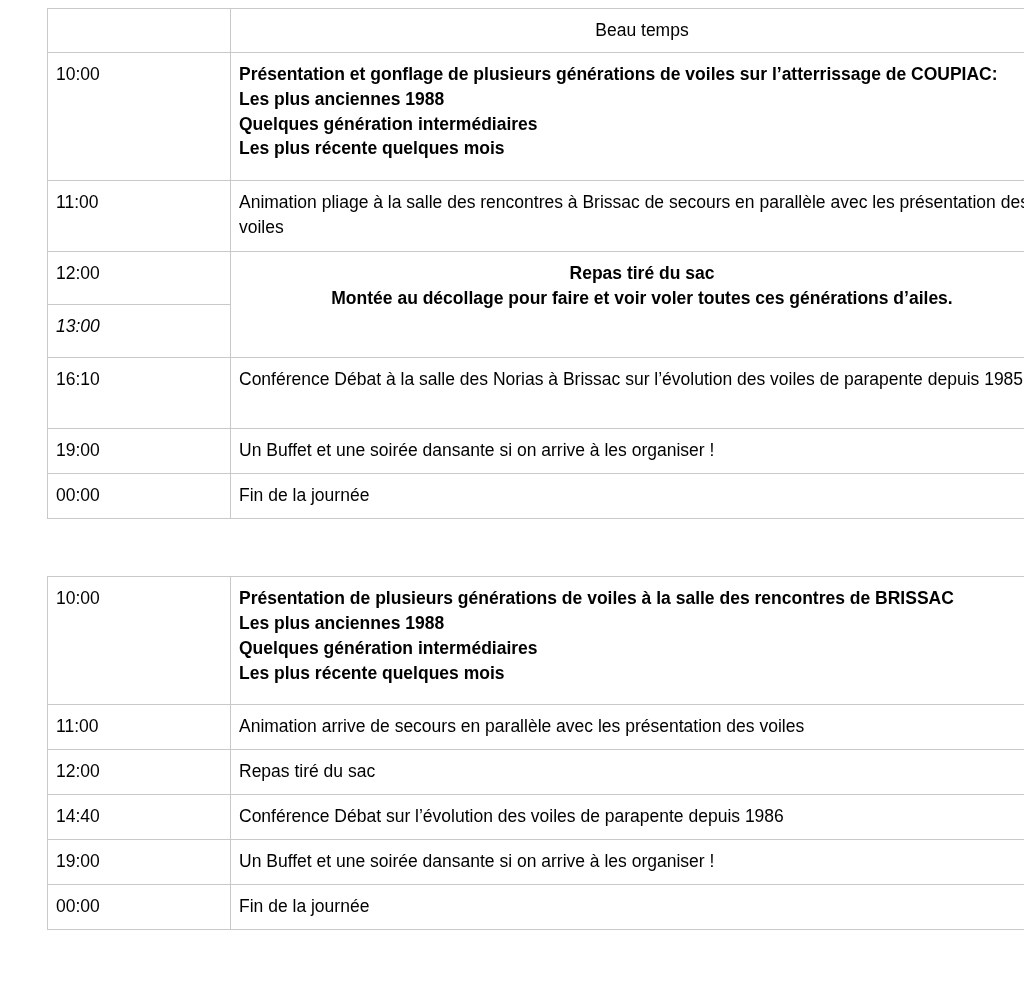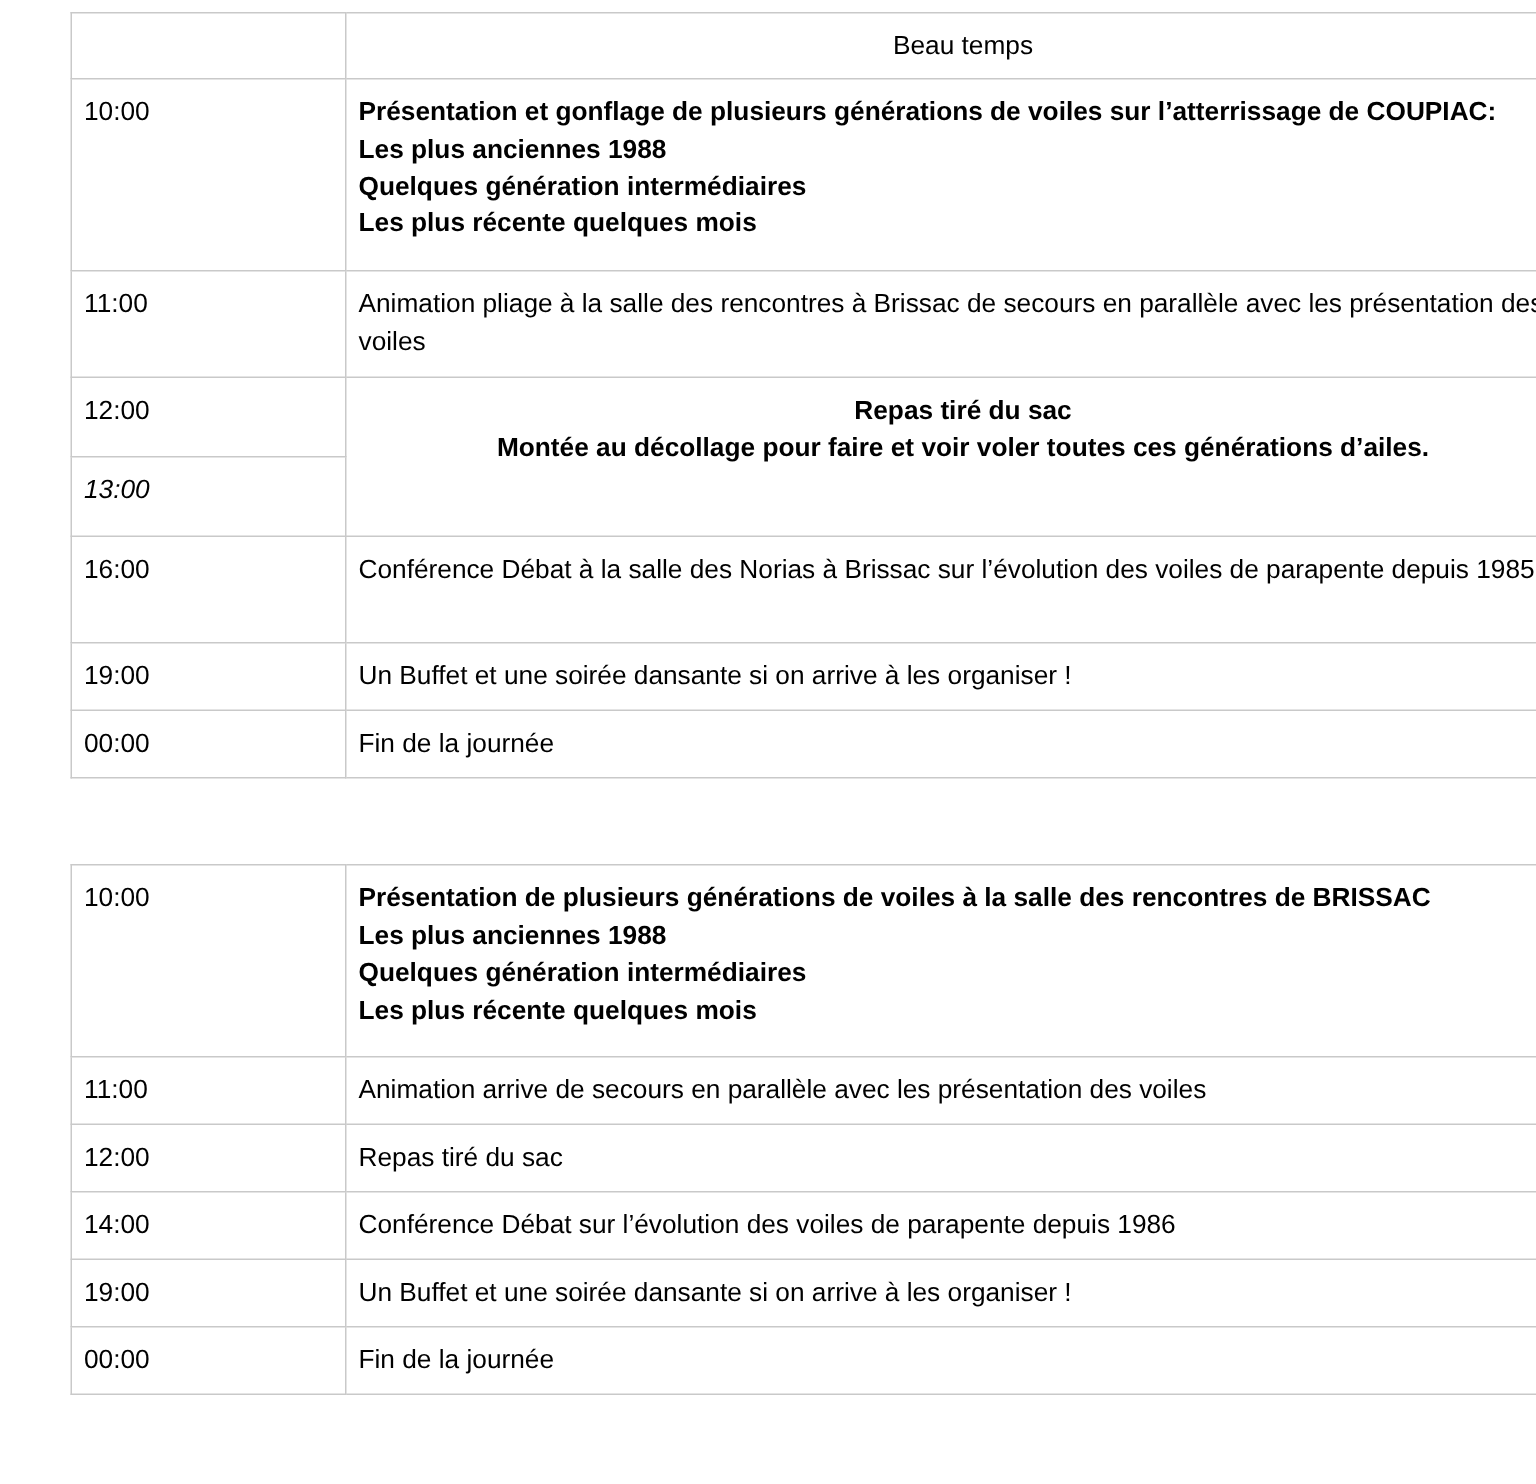--- a/index.html
+++ b/index.html
@@ -113,21 +113,21 @@
         <td class="desc-cell merged-desc" rowspan="2">
           <span class="nowrap-line">Repas tiré du sac</span>
           <span class="nowrap-line">Montée au décollage pour faire et voir voler toutes ces générations d’ailes.</span>
         </td>
       </tr>
       <tr class="row-merged-bot">
         <td class="time-cell">13:00</td>
       </tr>
 
       <tr class="row-conf-a">
-        <td class="time-cell">16:00</td>
+        <td class="time-cell">16:10</td>
         <td class="desc-cell">Conférence Débat à la salle des Norias à Brissac sur l’évolution des voiles de parapente depuis 1985</td>
       </tr>
 
       <tr class="row-short">
         <td class="time-cell">19:00</td>
         <td class="desc-cell centered">Un Buffet et une soirée dansante si on arrive à les organiser !</td>
       </tr>
 
       <tr class="row-short">
         <td class="time-cell">00:00</td>
@@ -157,21 +157,21 @@
         <td class="time-cell">11:00</td>
         <td class="desc-cell centered">Animation arrive de secours en parallèle avec les présentation des voiles</td>
       </tr>
 
       <tr class="row-line-b">
         <td class="time-cell">12:00</td>
         <td class="desc-cell centered">Repas tiré du sac</td>
       </tr>
 
       <tr class="row-line-b">
-        <td class="time-cell">14:00</td>
+        <td class="time-cell">14:40</td>
         <td class="desc-cell">Conférence Débat sur l’évolution des voiles de parapente depuis 1986</td>
       </tr>
 
       <tr class="row-line-b">
         <td class="time-cell">19:00</td>
         <td class="desc-cell centered">Un Buffet et une soirée dansante si on arrive à les organiser !</td>
       </tr>
 
       <tr class="row-line-b">
         <td class="time-cell">00:00</td>

